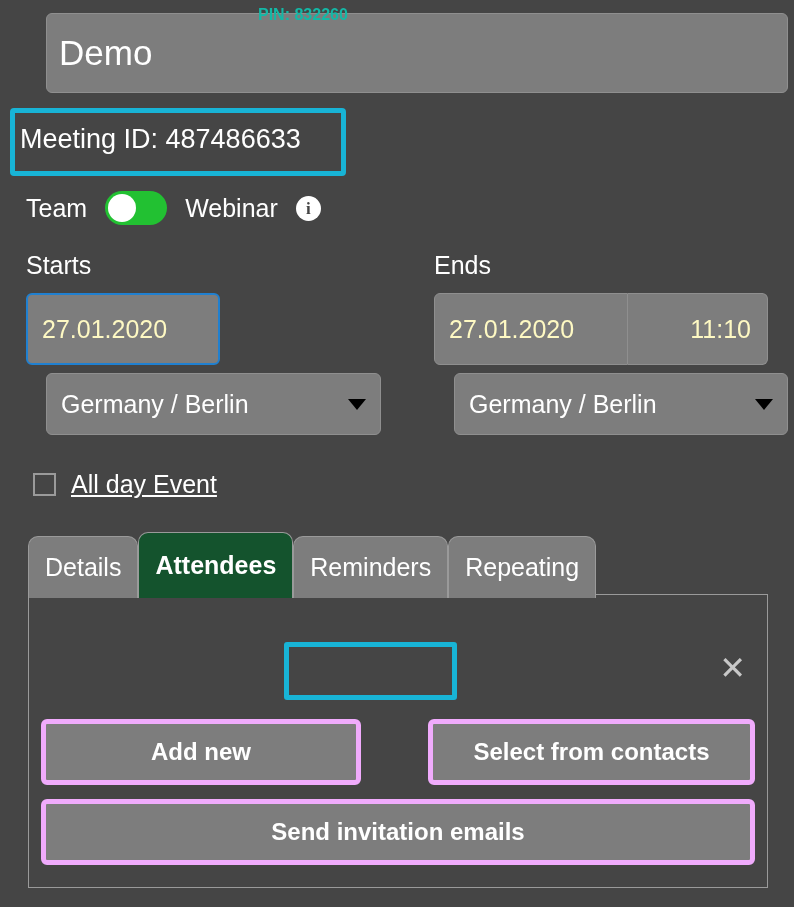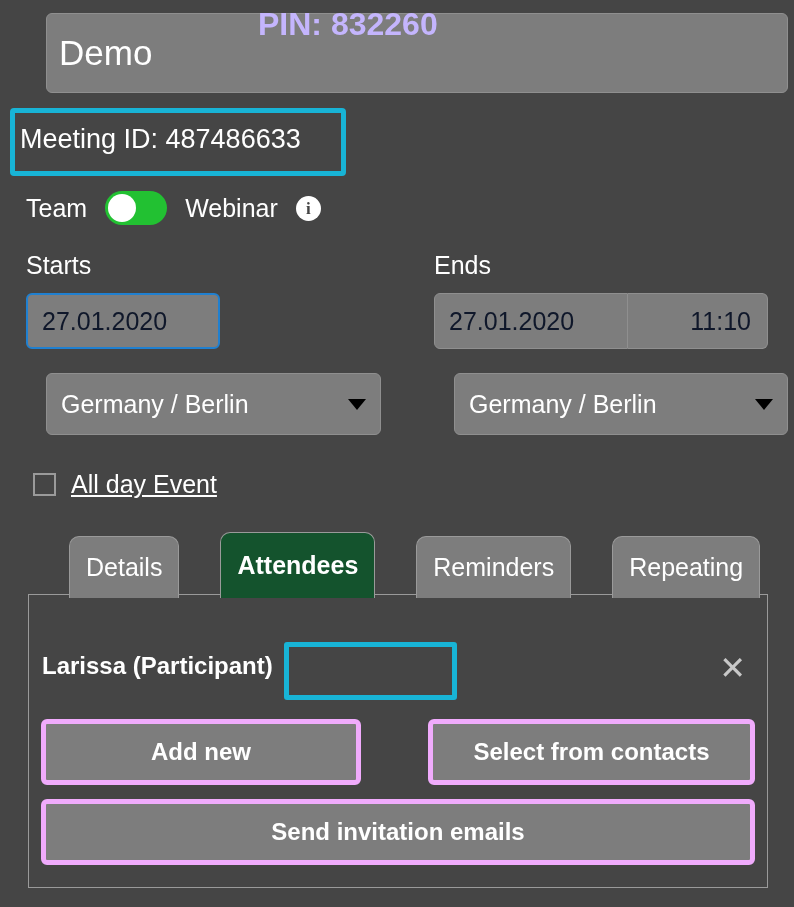--- a/index.html
+++ b/index.html
@@ -116,25 +116,25 @@
     color: #ffffff;
   }
   .lbl-starts { left: 26px; top: 251px; }
   .lbl-ends   { left: 434px; top: 251px; }
 
   .datetime-row { position: absolute; display: flex; height: 62px; }
   .dt-starts { left: 26px; top: 293px; width: 335px; }
   .dt-ends   { left: 434px; top: 293px; width: 334px; }
 
   .date-cell, .time-cell {
-    height: 56px;
-    display: flex;
-    align-items: center;
-    font-size: 25px;
-    color: #0f172a;
+    height: 72px;
+    display: flex;
+    align-items: center;
+    font-size: 25px;
+    color: #fef9c3;
     background: #7d7d7d;
     border: 1px solid #8f8f8f;
   }
   .dt-starts .date-cell {
     width: 194px;
     padding-left: 14px;
     border: 2px solid #2080d0;
     border-radius: 6px;
     position: relative;
     z-index: 2;
@@ -220,21 +220,20 @@
     align-items: center;
     justify-content: flex-start;
     padding: 0 16px;
     font-size: 25px;
     color: #ffffff;
     background: #7d7d7d;
     border: 1px solid #9a9a9a;
     border-bottom: none;
     border-radius: 10px 10px 0 0;
     white-space: nowrap;
-    margin-left: 41px;
   }
   .tab.active {
     background: #14532d;
     font-weight: bold;
     height: 66px;
     border-color: #9a9a9a;
   }
 
   
   .tab-panel {
@@ -271,23 +270,23 @@
     width: 173px;
     height: 58px;
     border: 5px solid #18b4d6;
     border-radius: 3px;
     background: #454545;
   }
   .pin-text {
     position: absolute;
     left: 258px;
     top: 6px;
-    font-size: 32px;
+    font-size: 16px;
     font-weight: bold;
-    color: #c4b5fd;
+    color: #14b8a6;
     white-space: nowrap;
   }
   .remove-attendee {
     position: absolute;
     right: 8px;
     top: 0px;
     font-size: 32px;
     color: #c8c8c8;
     line-height: 40px;
   }
@@ -375,21 +374,20 @@
       <span>Reminders</span>
     </div>
     <div class="tab">
       <span>Repeating</span>
     </div>
   </div>
 
   <div class="tab-panel"></div>
 
   <div class="attendee-row">
-    <span class="attendee-name">Larissa (Participant)</span>
     <span class="pin-wrap"></span>
     <span class="remove-attendee">✕</span>
   </div>
   <div class="pin-text">PIN: 832260</div>
 
   <div class="btn btn-add">
     <span>Add new</span>
   </div>
   <div class="btn btn-contacts">
     <span>Select from contacts</span>

